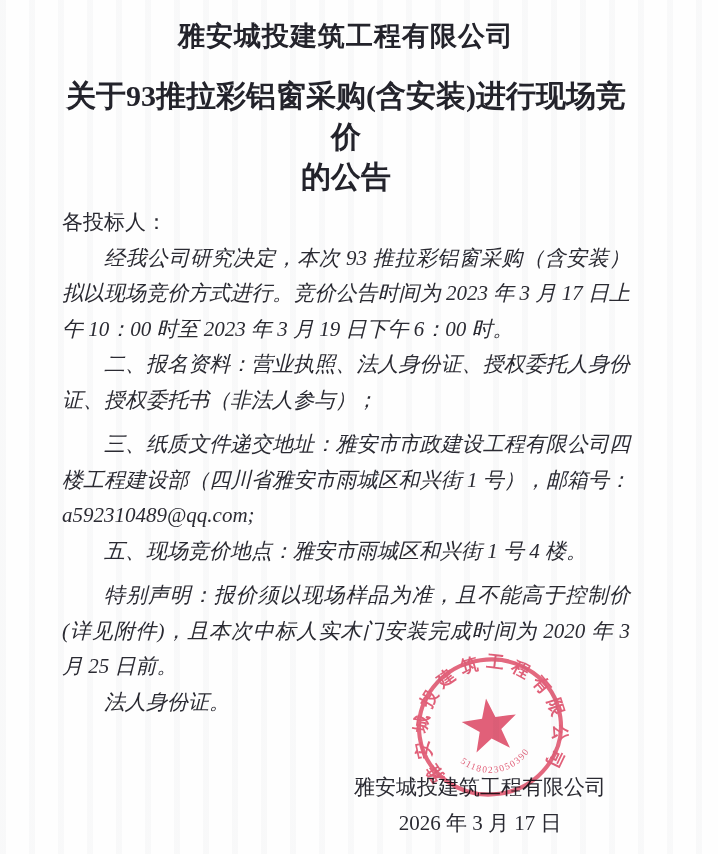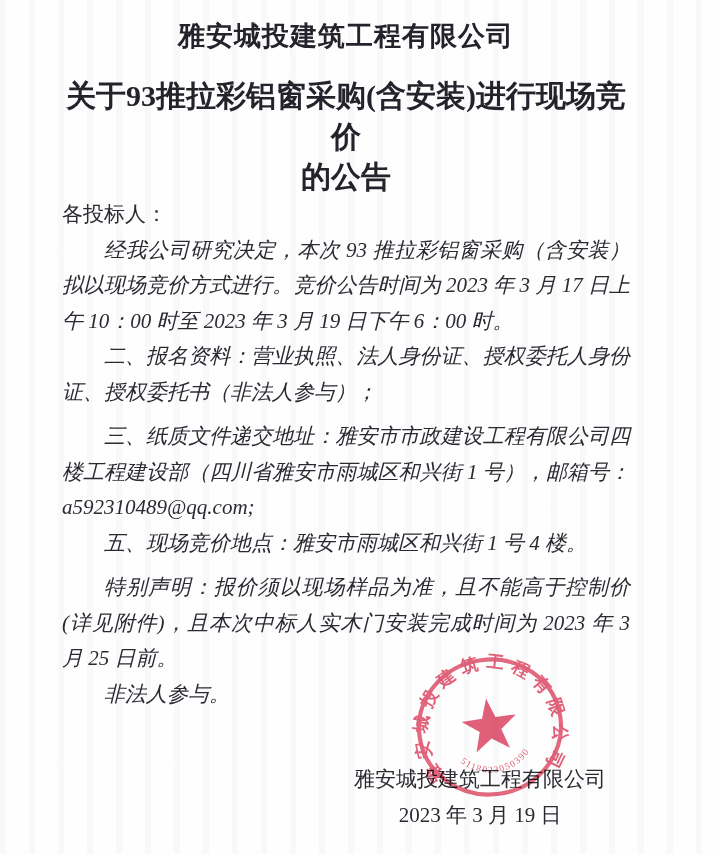--- a/index.html
+++ b/index.html
@@ -17,21 +17,21 @@
       repeating-linear-gradient(90deg,
         rgba(120,130,145,0.045) 0px, rgba(120,130,145,0.045) 6px,
         rgba(255,255,255,0) 6px, rgba(255,255,255,0) 29px);
     padding:18px 88px 0 62px;
     box-sizing:border-box;
   }
   .title-block{ text-align:center; }
   .title-line1{ font-size:27px; line-height:37px; font-weight:700; color:#23232b; letter-spacing:1px;}
   .title-line2{ font-size:30px; line-height:41px; font-weight:700; color:#23232b;margin-top:20px;}
   .title-line3{ font-size:30px; line-height:40px; font-weight:700; color:#23232b;}
-  .body-text{ }
+  .body-text{ margin-top:8px; }
   .line{ font-size:21px; line-height:35.5px; text-align:justify; }
   .indent{ text-indent:2em;font-style:italic; }
   .gap-top{ margin-top:9px; }
   .salutation{ text-indent:0; }
   .signature{ width:fit-content; margin:50px 24px 0 auto; text-align:center; position:relative; z-index:2;}
   .signature .line{ text-align:center; }
   .stamp{
     position:absolute; left:401px; top:647px;
     width:178px; height:160px;
     mix-blend-mode:multiply; opacity:0.93;
@@ -48,27 +48,27 @@
     <div class="title-line2">关于93推拉彩铝窗采购(含安装)进行现场竞价</div>
     <div class="title-line3">的公告</div>
   </div>
 
   <div class="body-text">
     <div class="line salutation">各投标人：</div>
     <div class="line indent">经我公司研究决定，本次 93 推拉彩铝窗采购（含安装）拟以现场竞价方式进行。竞价公告时间为 2023 年 3 月 17 日上午 10：00 时至 2023 年 3 月 19 日下午 6：00 时。</div>
     <div class="line indent">二、报名资料：营业执照、法人身份证、授权委托人身份证、授权委托书（非法人参与）；</div>
     <div class="line indent gap-top">三、纸质文件递交地址：雅安市市政建设工程有限公司四楼工程建设部（四川省雅安市雨城区和兴街 1 号），邮箱号：a592310489@qq.com;</div>
     <div class="line indent">五、现场竞价地点：雅安市雨城区和兴街 1 号 4 楼。</div>
-    <div class="line indent gap-top">特别声明：报价须以现场样品为准，且不能高于控制价(详见附件)，且本次中标人实木门安装完成时间为 2023 年 3 月 25 日前。</div>
-    <div class="line indent">非法人参与。</div>
+    <div class="line indent gap-top">特别声明：报价须以现场样品为准，且不能高于控制价(详见附件)，且本次中标人实木门安装完成时间为 2020 年 3 月 25 日前。</div>
+    <div class="line indent">法人身份证。</div>
   </div>
 
   <div class="signature">
     <div class="line">雅安城投建筑工程有限公司</div>
-    <div class="line">2023 年 3 月 19 日</div>
+    <div class="line">2026 年 3 月 17 日</div>
   </div>
 
   <svg class="stamp" viewBox="-89 -89 178 178" width="178" height="160" xmlns="http://www.w3.org/2000/svg">
     <g transform="rotate(-8)">
       <ellipse rx="79" ry="75" cx="0" cy="0" fill="none" stroke="#e0546f" stroke-width="4.6" opacity="0.95"></ellipse>
       <path id="seal-arc-top" d="M -56 49 A 71 71 0 1 1 56 49" fill="none"></path>
       <text font-size="19.5" font-weight="bold" fill="#e0546f" letter-spacing="7.5">
         <textPath href="#seal-arc-top" startOffset="1">雅安城投建筑工程有限公司</textPath>
       </text>
       <path id="seal-arc-bottom" d="M -41 31 A 52 52 0 0 0 41 31" fill="none"></path>

